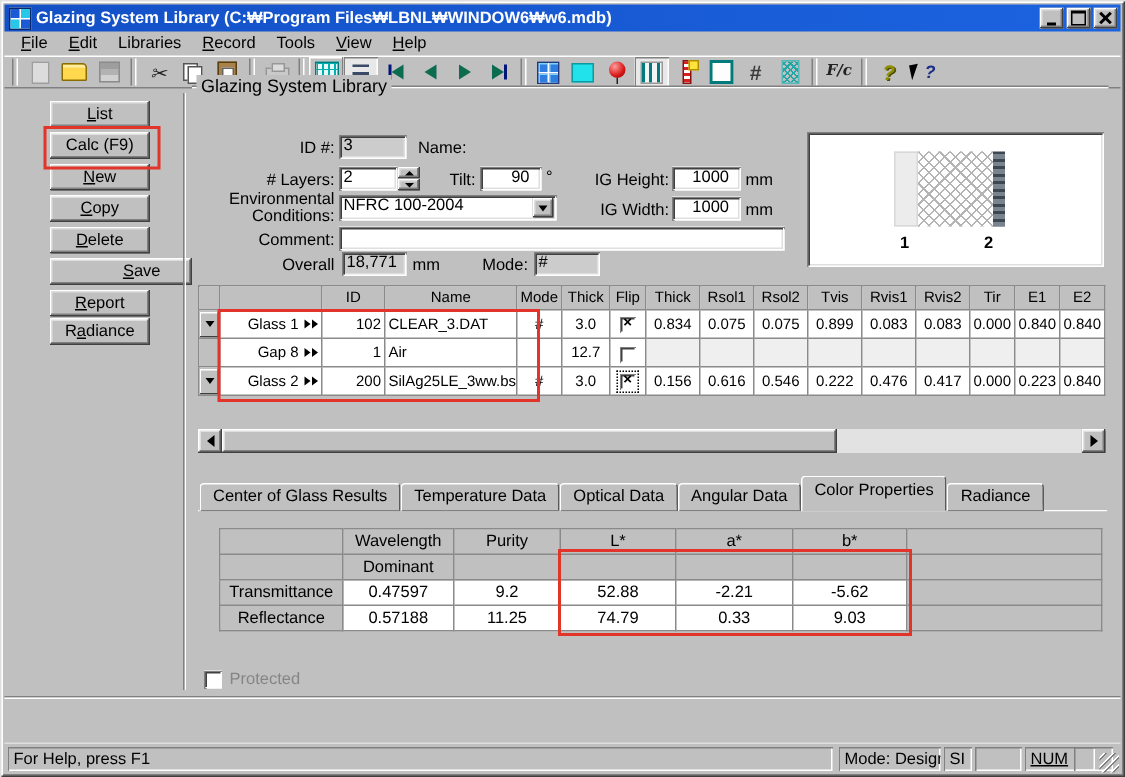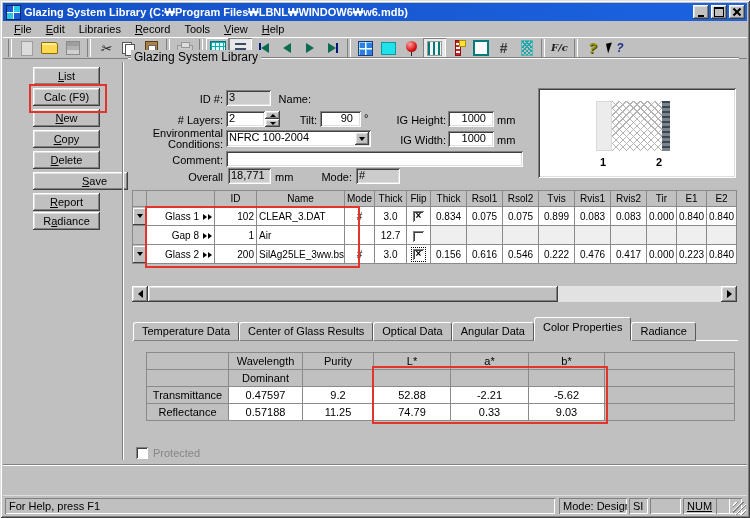--- a/index.html
+++ b/index.html
@@ -453,22 +453,22 @@
       </span>
     <span class="sthumb"></span>
     <span style="flex:1;"></span>
     <span class="sbtn">
         <i class="tri-sr"></i>
       </span>
   </div>
 
   <div class="abs hline" style="left:132px;top:340px;width:606px;border-top-color:#fff;border-bottom-color:#c0c0c0;"></div>
   <div class="abs tabs" style="left:133px;top:321px;">
+    <span class="tab">Center of Glass Results</span>
     <span class="tab">Temperature Data</span>
-    <span class="tab">Center of Glass Results</span>
     <span class="tab">Optical Data</span>
     <span class="tab">Angular Data</span>
     <span class="tab active">Color Properties</span>
     <span class="tab">Radiance</span>
   </div>
 
   <table class="abs ctable" style="left:146px;top:352px;">
     <colgroup>
       <col style="width:82px">
         <col style="width:74px">

